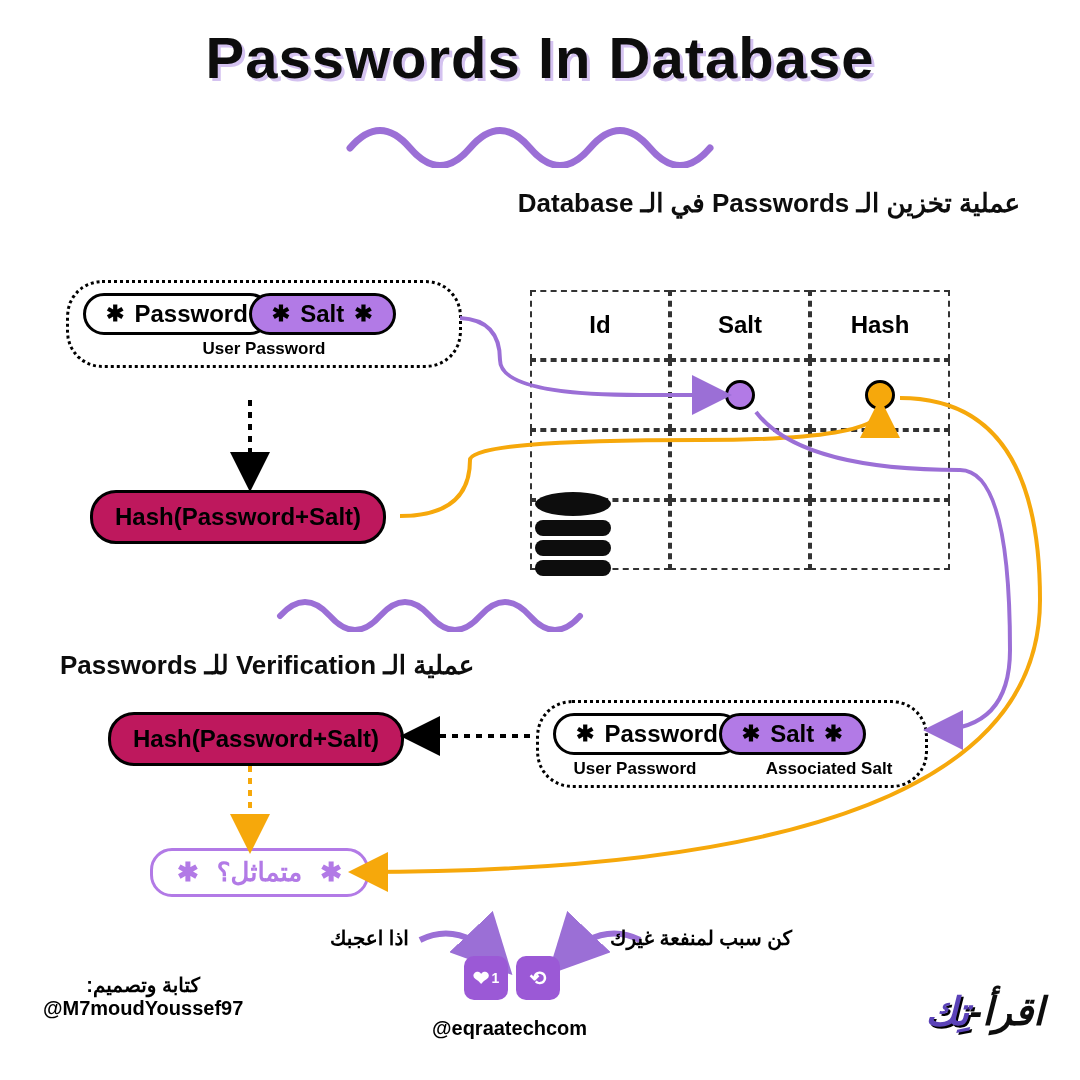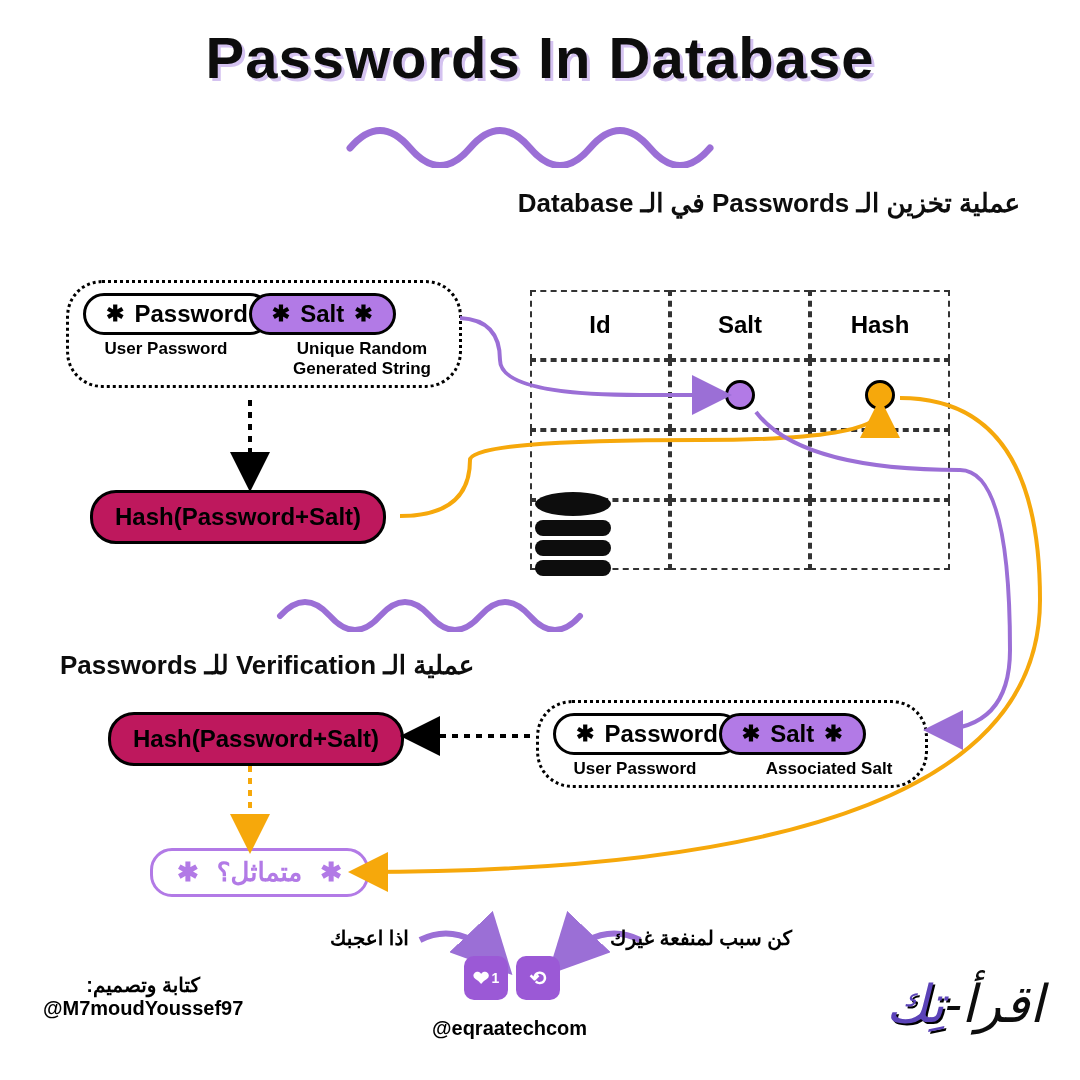--- a/index.html
+++ b/index.html
@@ -34,21 +34,21 @@
 
 
 .dbicon{ position:absolute; top:490px; left:528px; }
 
 
 .cmp{ position:absolute; border:3px solid #b27ae6; border-radius:22px; background:#fff; padding:6px 24px; font-size:26px; font-weight:700; color:#b27ae6; display:flex; align-items:center; gap:18px; }
 
 
 .author{ position:absolute; bottom:60px; left:36px; text-align:center; font-size:20px; font-weight:700; direction:rtl;margin-left:7px;}
 .handle{ position:absolute; bottom:40px; left:432px; font-size:20px; font-weight:700; }
-.brand{ position:absolute; bottom:46px; right:36px; font-size:52px; font-weight:400; }
+.brand{ position:absolute; bottom:46px; right:36px; font-size:39px; font-weight:700; }
 .brand .a{ color:#0d0d0d; font-style:italic;}
 .brand .b{ color:#5b43b8; text-shadow:2px 2px 0 #000; font-style:italic;}
 .footlabel{ position:absolute; font-size:20px; font-weight:700; direction:rtl; }
 .socialbox{ position:absolute; bottom:80px; left:464px; display:flex; gap:8px; }
 .social{ width:44px; height:44px; background:#9b59d6; border-radius:10px; display:flex; align-items:center; justify-content:center; color:#fff; font-size:20px; font-weight:700; }
 
 svg.conn{ position:absolute; top:0; left:0; width:1080px; height:1080px; pointer-events:none; }
 </style>
 </head>
 <body>
@@ -72,21 +72,20 @@
           <span>Password</span>
         </div>
       <div class="pill purple">
           <span class="ast">✱</span>
           <span>Salt</span>
           <span class="ast">✱</span>
         </div>
     </div>
     <div class="sublabels">
         <span>User Password</span>
-        <span>Unique Random Generated String</span>
       </div>
   </div>
 
   <div class="hashpill" style="top:490px;left:90px;">Hash(Password+Salt)</div>
 
   <div class="dbtable">
     <div>Id</div>
     <div>Salt</div>
     <div>Hash</div>
     <div></div>

